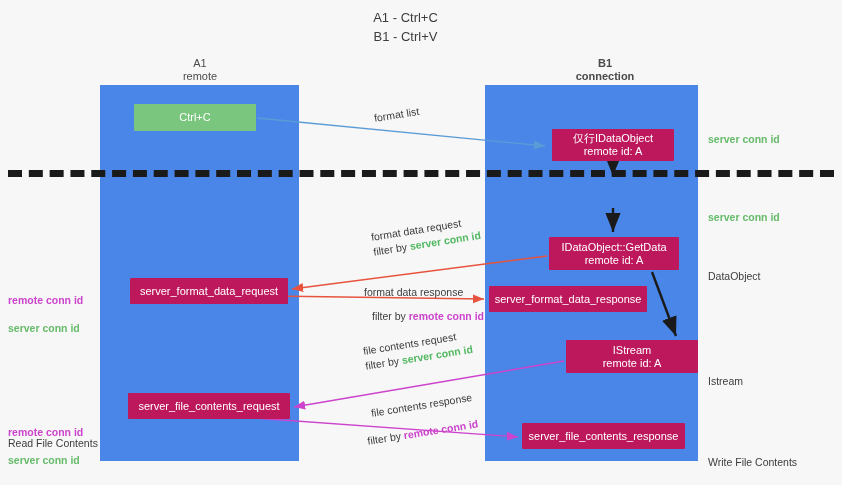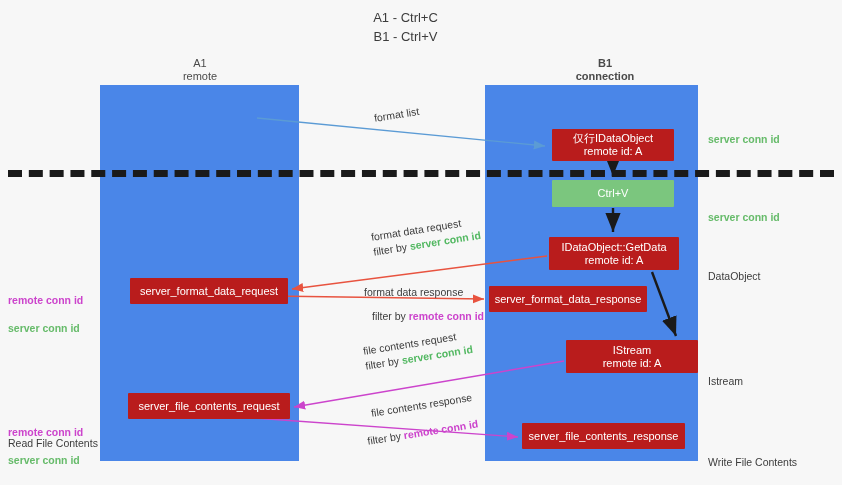--- a/index.html
+++ b/index.html
@@ -81,21 +81,21 @@
     flex-direction: column;
     align-items: center;
     justify-content: center;
     text-align: center;
     color: #ffffff;
     font-size: 11px;
     line-height: 13px;
     border-radius: 1px;
   }
   .node.green { background: #7bc67e; }
-  .node.orange { background: #b91c1c; align-items: center; }
+  .node.orange { background: #be185d; align-items: center; }
   .node .sub { font-size: 11px; line-height: 13px; }
 
   #node-ctrl-c         { left: 134px; top: 104px; width: 122px; height: 27px; }
   #node-idataobject    { left: 552px; top: 129px; width: 122px; height: 32px; }
   #node-ctrl-v         { left: 552px; top: 180px; width: 122px; height: 27px; }
   #node-getdata        { left: 549px; top: 237px; width: 130px; height: 33px; }
   #node-istream        { left: 566px; top: 340px; width: 132px; height: 33px; }
   #node-fmt-req        { left: 130px; top: 278px; width: 158px; height: 26px; }
   #node-fmt-resp       { left: 489px; top: 286px; width: 158px; height: 26px; }
   #node-file-req       { left: 128px; top: 393px; width: 162px; height: 26px; }
@@ -177,29 +177,29 @@
     <line x1="613" y1="208" x2="613" y2="232" stroke="#1a1a1a" stroke-width="2.4" marker-end="url(#ah-black)"></line>
     <line x1="547" y1="256" x2="292" y2="289" stroke="#e8533f" stroke-width="1.4" marker-end="url(#ah-red)"></line>
     <line x1="130" y1="294" x2="484" y2="299" stroke="#e8533f" stroke-width="1.4" marker-end="url(#ah-red)"></line>
     <line x1="652" y1="272" x2="676" y2="336" stroke="#1a1a1a" stroke-width="2.4" marker-end="url(#ah-black)"></line>
     <line x1="564" y1="361" x2="294" y2="407" stroke="#cc44cc" stroke-width="1.4" marker-end="url(#ah-magenta)"></line>
     <line x1="130" y1="409" x2="518" y2="437" stroke="#cc44cc" stroke-width="1.4" marker-end="url(#ah-magenta)"></line>
   </svg>
 
   <div class="dashed-sep"></div>
 
+  <div class="node green" id="node-ctrl-c">
+    <span>Ctrl+C</span>
+  </div>
 
   <div class="node orange" id="node-idataobject">
     <span>仅行IDataObject</span>
     <span class="sub">remote id: A</span>
   </div>
 
-  <div class="node green" id="node-ctrl-v">
-    <span>Ctrl+V</span>
-  </div>
 
   <div class="node orange" id="node-getdata">
     <span>IDataObject::GetData</span>
     <span class="sub">remote id: A</span>
   </div>
 
   <div class="node orange" id="node-istream">
     <span>IStream</span>
     <span class="sub">remote id: A</span>
   </div>

